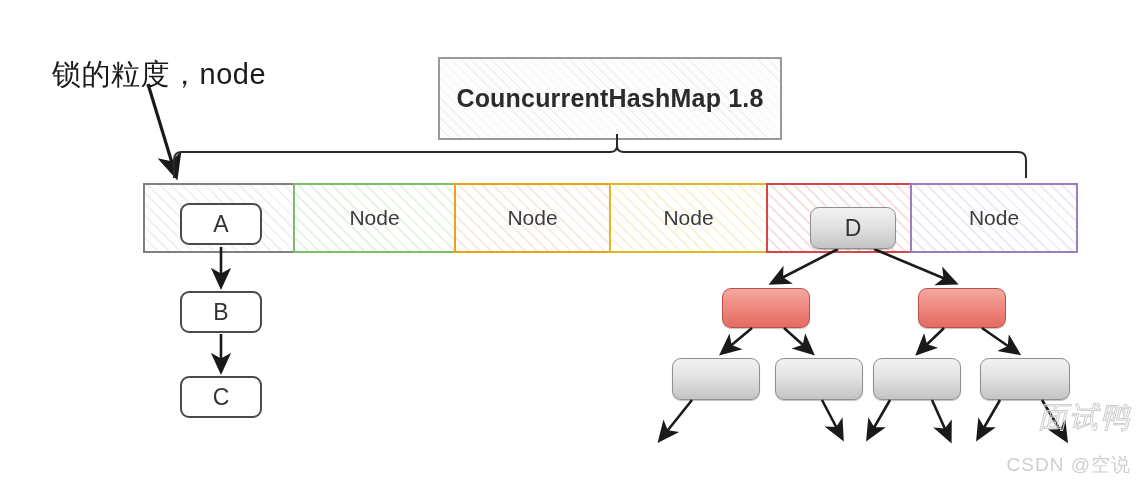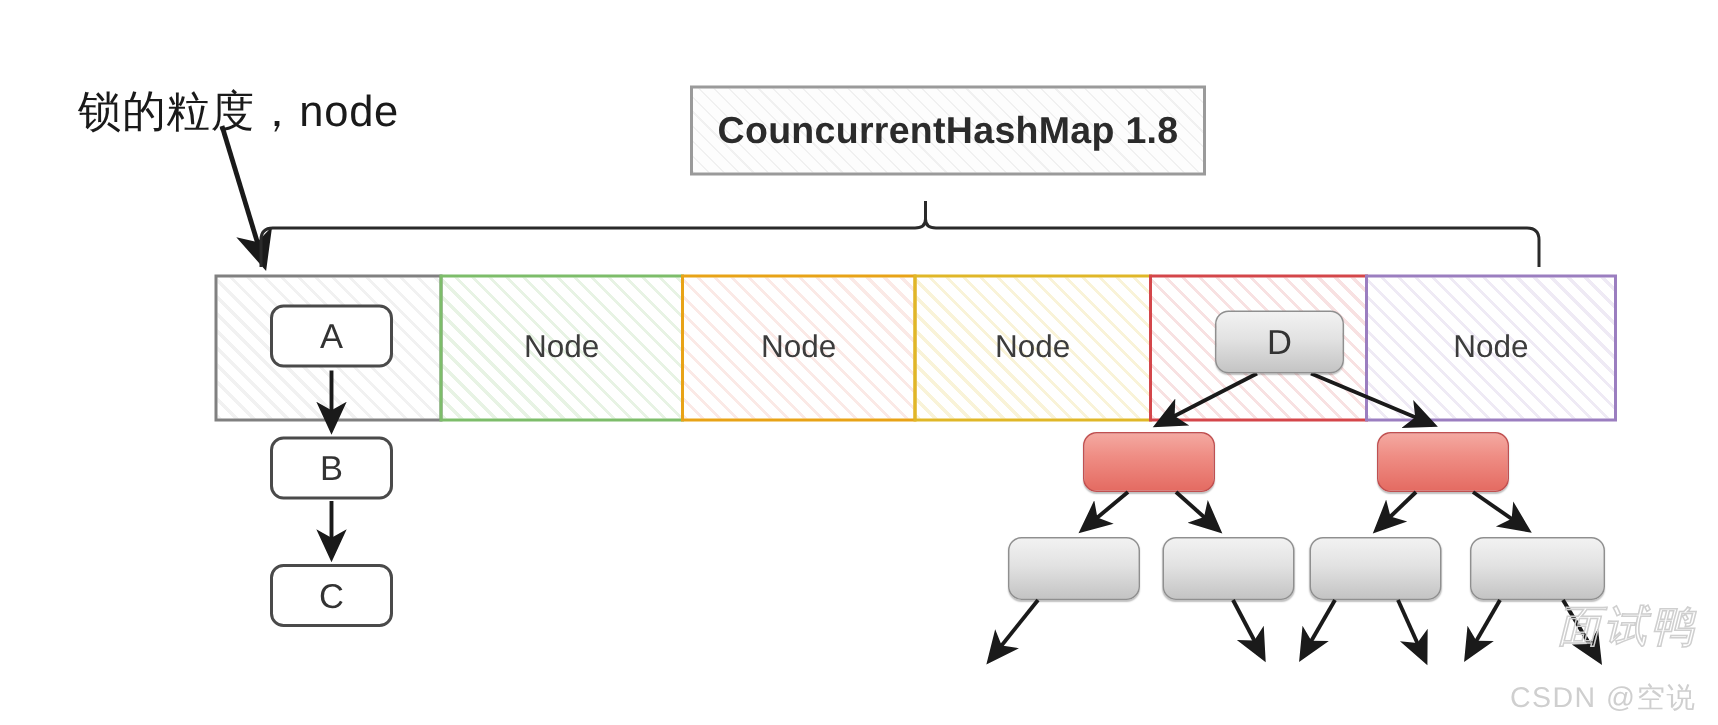--- a/index.html
+++ b/index.html
@@ -24,24 +24,24 @@
     left: 52px;
     top: 55px;
     font-size: 29px;
     color: #1a1a1a;
     letter-spacing: 0.5px;
     white-space: nowrap;
   }
 
   
   #title-box {
-    left: 460px;
+    left: 438px;
     top: 57px;
     width: 344px;
-    height: 60px;
+    height: 83px;
     border: 2px solid #9a9a9a;
     background-color: #fdfdfd;
     background-image: repeating-linear-gradient(
         45deg,
         rgba(150,150,150,0.12) 0px,
         rgba(150,150,150,0.12) 1px,
         rgba(255,255,255,0) 1px,
         rgba(255,255,255,0) 7px);
     display: flex;
     align-items: center;
@@ -52,21 +52,21 @@
     font-size: 25px;
     font-weight: bold;
     color: #2b2b2b;
     letter-spacing: 0.2px;
   }
 
   
   #array {
     left: 143px;
     top: 183px;
-    height: 98px;
+    height: 70px;
     display: flex;
     box-sizing: border-box;
   }
   .cell {
     position: relative;
     box-sizing: border-box;
     border: 2px solid #808080;
     display: flex;
     align-items: center;
     justify-content: center;

